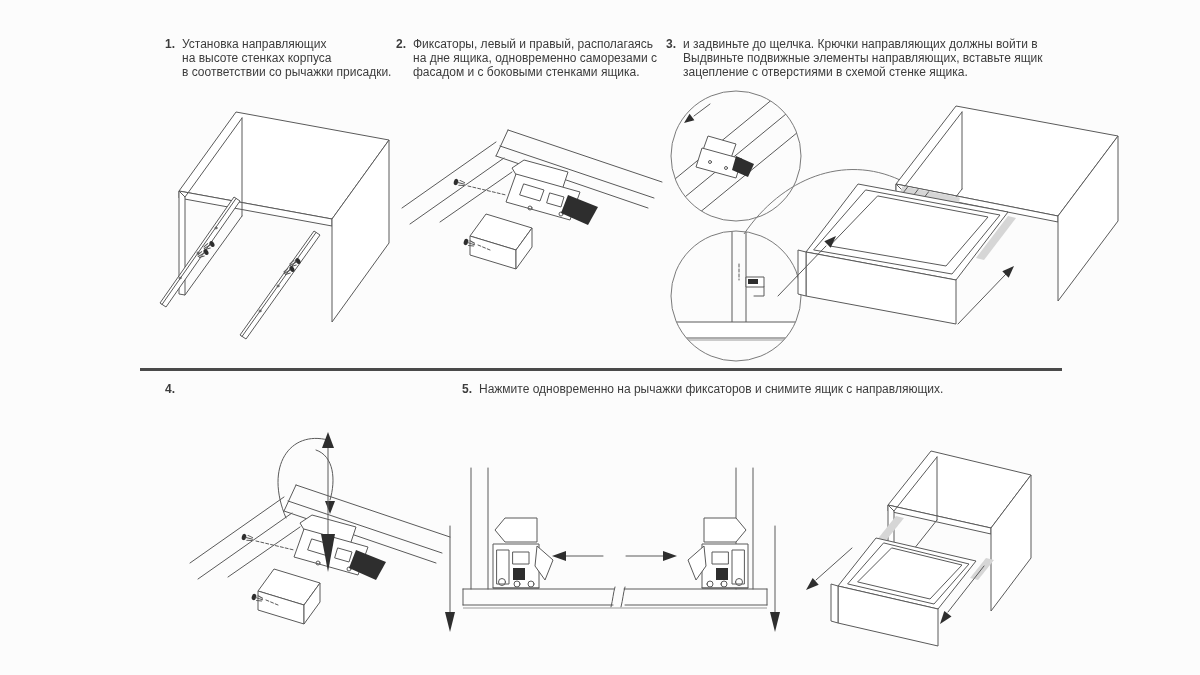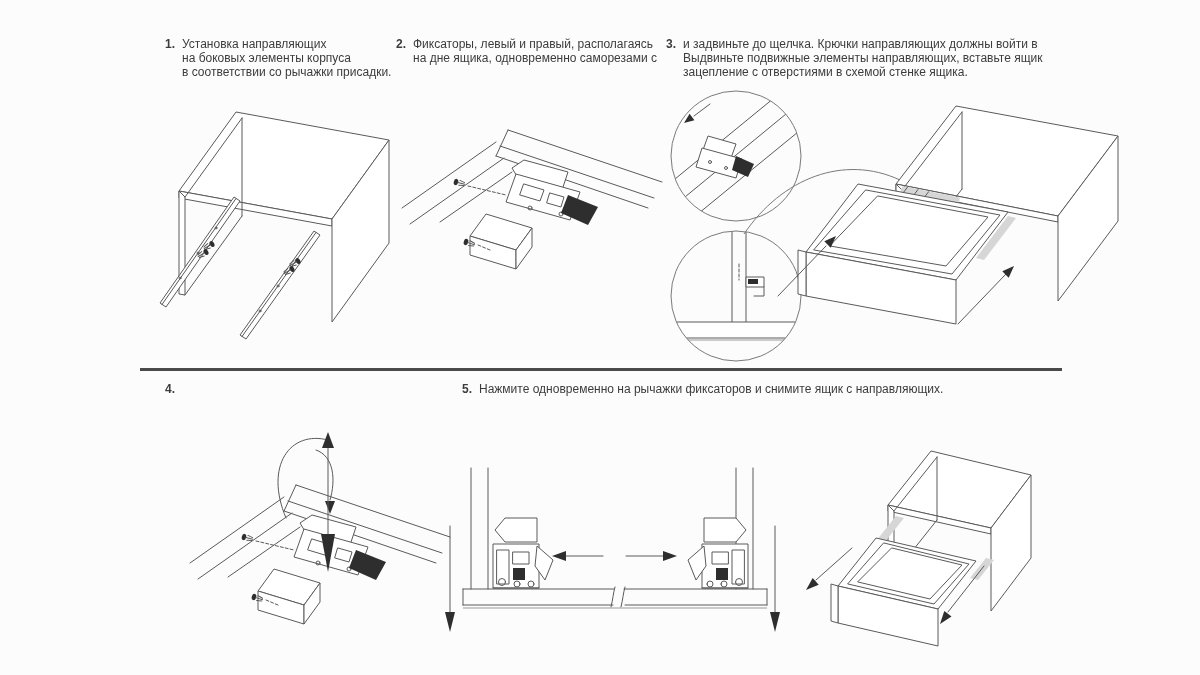--- a/index.html
+++ b/index.html
@@ -19,30 +19,31 @@
 </style>
 </head>
 <body>
 
 <div class="canvas">
 
   <div class="step" style="left:165px;top:37px;width:280px;">
     <span class="num">1.</span>
     <div>
       <div>Установка направляющих</div>
-      <div>на боковых элементы корпуса</div>
+      <div>на высоте стенках корпуса</div>
       <div>в соответствии со рычажки присадки.</div>
     </div>
   </div>
 
   <div class="step" style="left:396px;top:37px;width:270px;">
     <span class="num">2.</span>
     <div>
       <div>Фиксаторы, левый и правый, располагаясь</div>
       <div>на дне ящика, одновременно саморезами с</div>
+      <div>фасадом и с боковыми стенками ящика.</div>
     </div>
   </div>
 
   <div class="step" style="left:666px;top:37px;width:410px;">
     <span class="num">3.</span>
     <div>
       <div>и задвиньте до щелчка. Крючки направляющих должны войти в</div>
       <div>Выдвиньте подвижные элементы направляющих, вставьте ящик</div>
       <div>зацепление с отверстиями в схемой стенке ящика.</div>
     </div>

